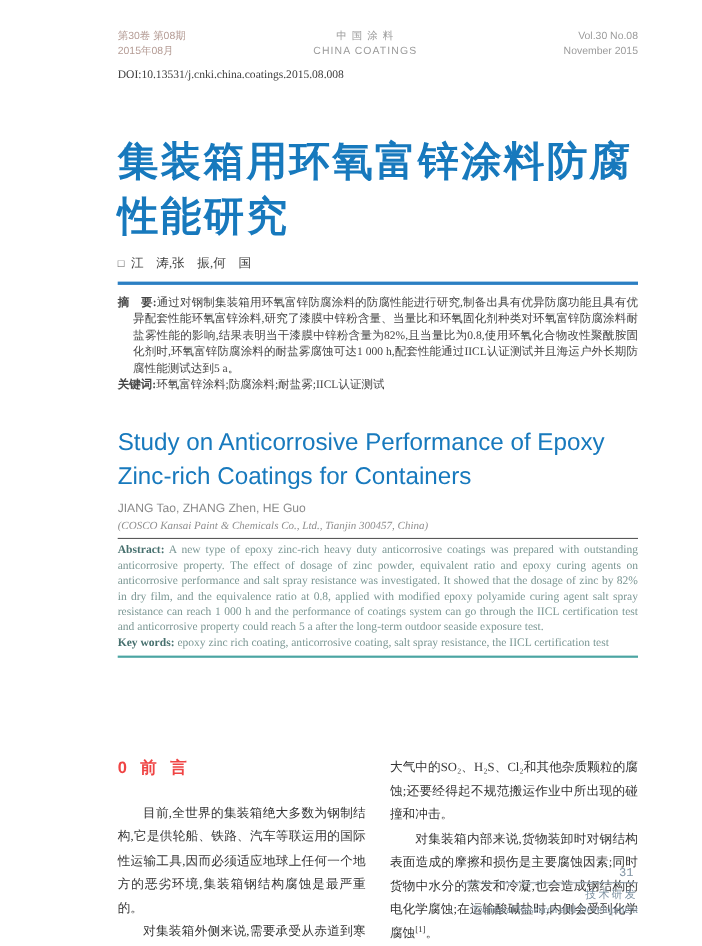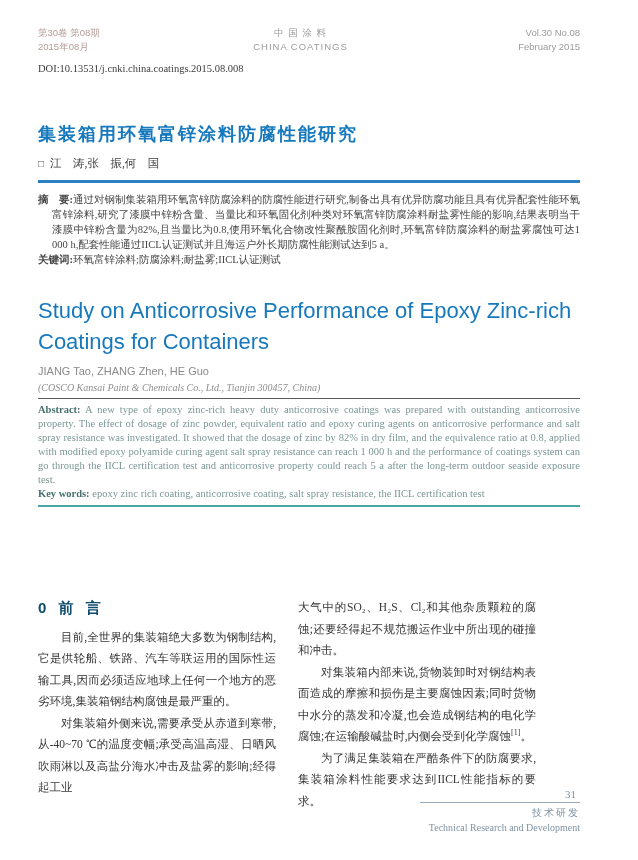--- a/index.html
+++ b/index.html
@@ -4,21 +4,21 @@
 <style>
   * { margin: 0; padding: 0; box-sizing: border-box; }
   html, body { background: #ffffff; }
   .page {
     position: relative;
     width: 638px;
     height: 860px;
     background: #ffffff;
     font-family: "Liberation Serif", serif;
     overflow: hidden;
-    padding: 26px 58px 0 38px;
+    padding: 26px 58px 0 107px;
   }
   
   .journal-head {
     display: flex;
     justify-content: space-between;
     align-items: flex-start;
     font-family: "Liberation Sans", sans-serif;
     font-size: 9.5px;
     line-height: 14px;
   }
@@ -28,21 +28,21 @@
   .doi {
     margin-top: 9px;
     font-family: "Liberation Serif", serif;
     font-size: 10.5px;
     color: #3c3c3c;
   }
   
   .title-cn {
     margin-top: 48px;
     font-family: "Liberation Sans", sans-serif;
-    font-size: 18px;
+    font-size: 37px;
     font-weight: bold;
     letter-spacing: 2px;
     color: #1779bd;
   }
   .authors-cn {
     margin-top: 10px;
     font-size: 11.5px;
     color: #3f3f3f;
   }
   .authors-cn .marker { margin-right: 6px; color: #555; font-size: 10px; }
@@ -113,56 +113,56 @@
     margin-top: 90px;
     display: flex;
     gap: 22px;
   }
   .col { width: 238px; font-size: 11.5px; line-height: 21.5px; color: #353535; text-align: justify; }
   .col h3 {
     font-family: "Liberation Sans", sans-serif;
     font-size: 15px;
     font-weight: bold;
     letter-spacing: 4px;
-    color: #0c4a6e;
-    margin-bottom: 8px;
+    color: #ef4444;
+    margin-bottom: 20px;
   }
   .col p.indent { text-indent: 2em; }
   .col sup { font-size: 8px; line-height: 0; }
   
   .footer {
     position: absolute;
     right: 58px;
     top: 788px;
     width: 160px;
     text-align: right;
     color: #7f93a3;
   }
-  .footer .page-num { font-size: 11px; padding-right: 4px; }
+  .footer .page-num { font-size: 11px; padding-right: 4px; font-family: Liberation Mono, monospace; }
   .footer .footer-rule { margin-top: 2px; height: 1px; background: #9aa8b4; }
   .footer .footer-cn { margin-top: 3px; font-size: 10px; letter-spacing: 2px; }
   .footer .footer-en { margin-top: 2px; font-size: 10px; }
 </style>
 </head>
 <body>
 
 <div class="page">
 
   <div class="journal-head">
     <div class="head-left">
       <div>第30卷 第08期</div>
       <div>2015年08月</div>
     </div>
     <div class="head-center">
       <div>中 国 涂 料</div>
       <div>CHINA COATINGS</div>
     </div>
     <div class="head-right">
       <div>Vol.30 No.08</div>
-      <div>February 2015</div>
+      <div>November 2015</div>
     </div>
   </div>
   <div class="doi">DOI:10.13531/j.cnki.china.coatings.2015.08.008</div>
 
   <h1 class="title-cn">集装箱用环氧富锌涂料防腐性能研究</h1>
   <div class="authors-cn">
     <span class="marker">□</span><span>江　涛,张　振,何　国</span>
   </div>
 
   <div class="blue-rule"></div>

